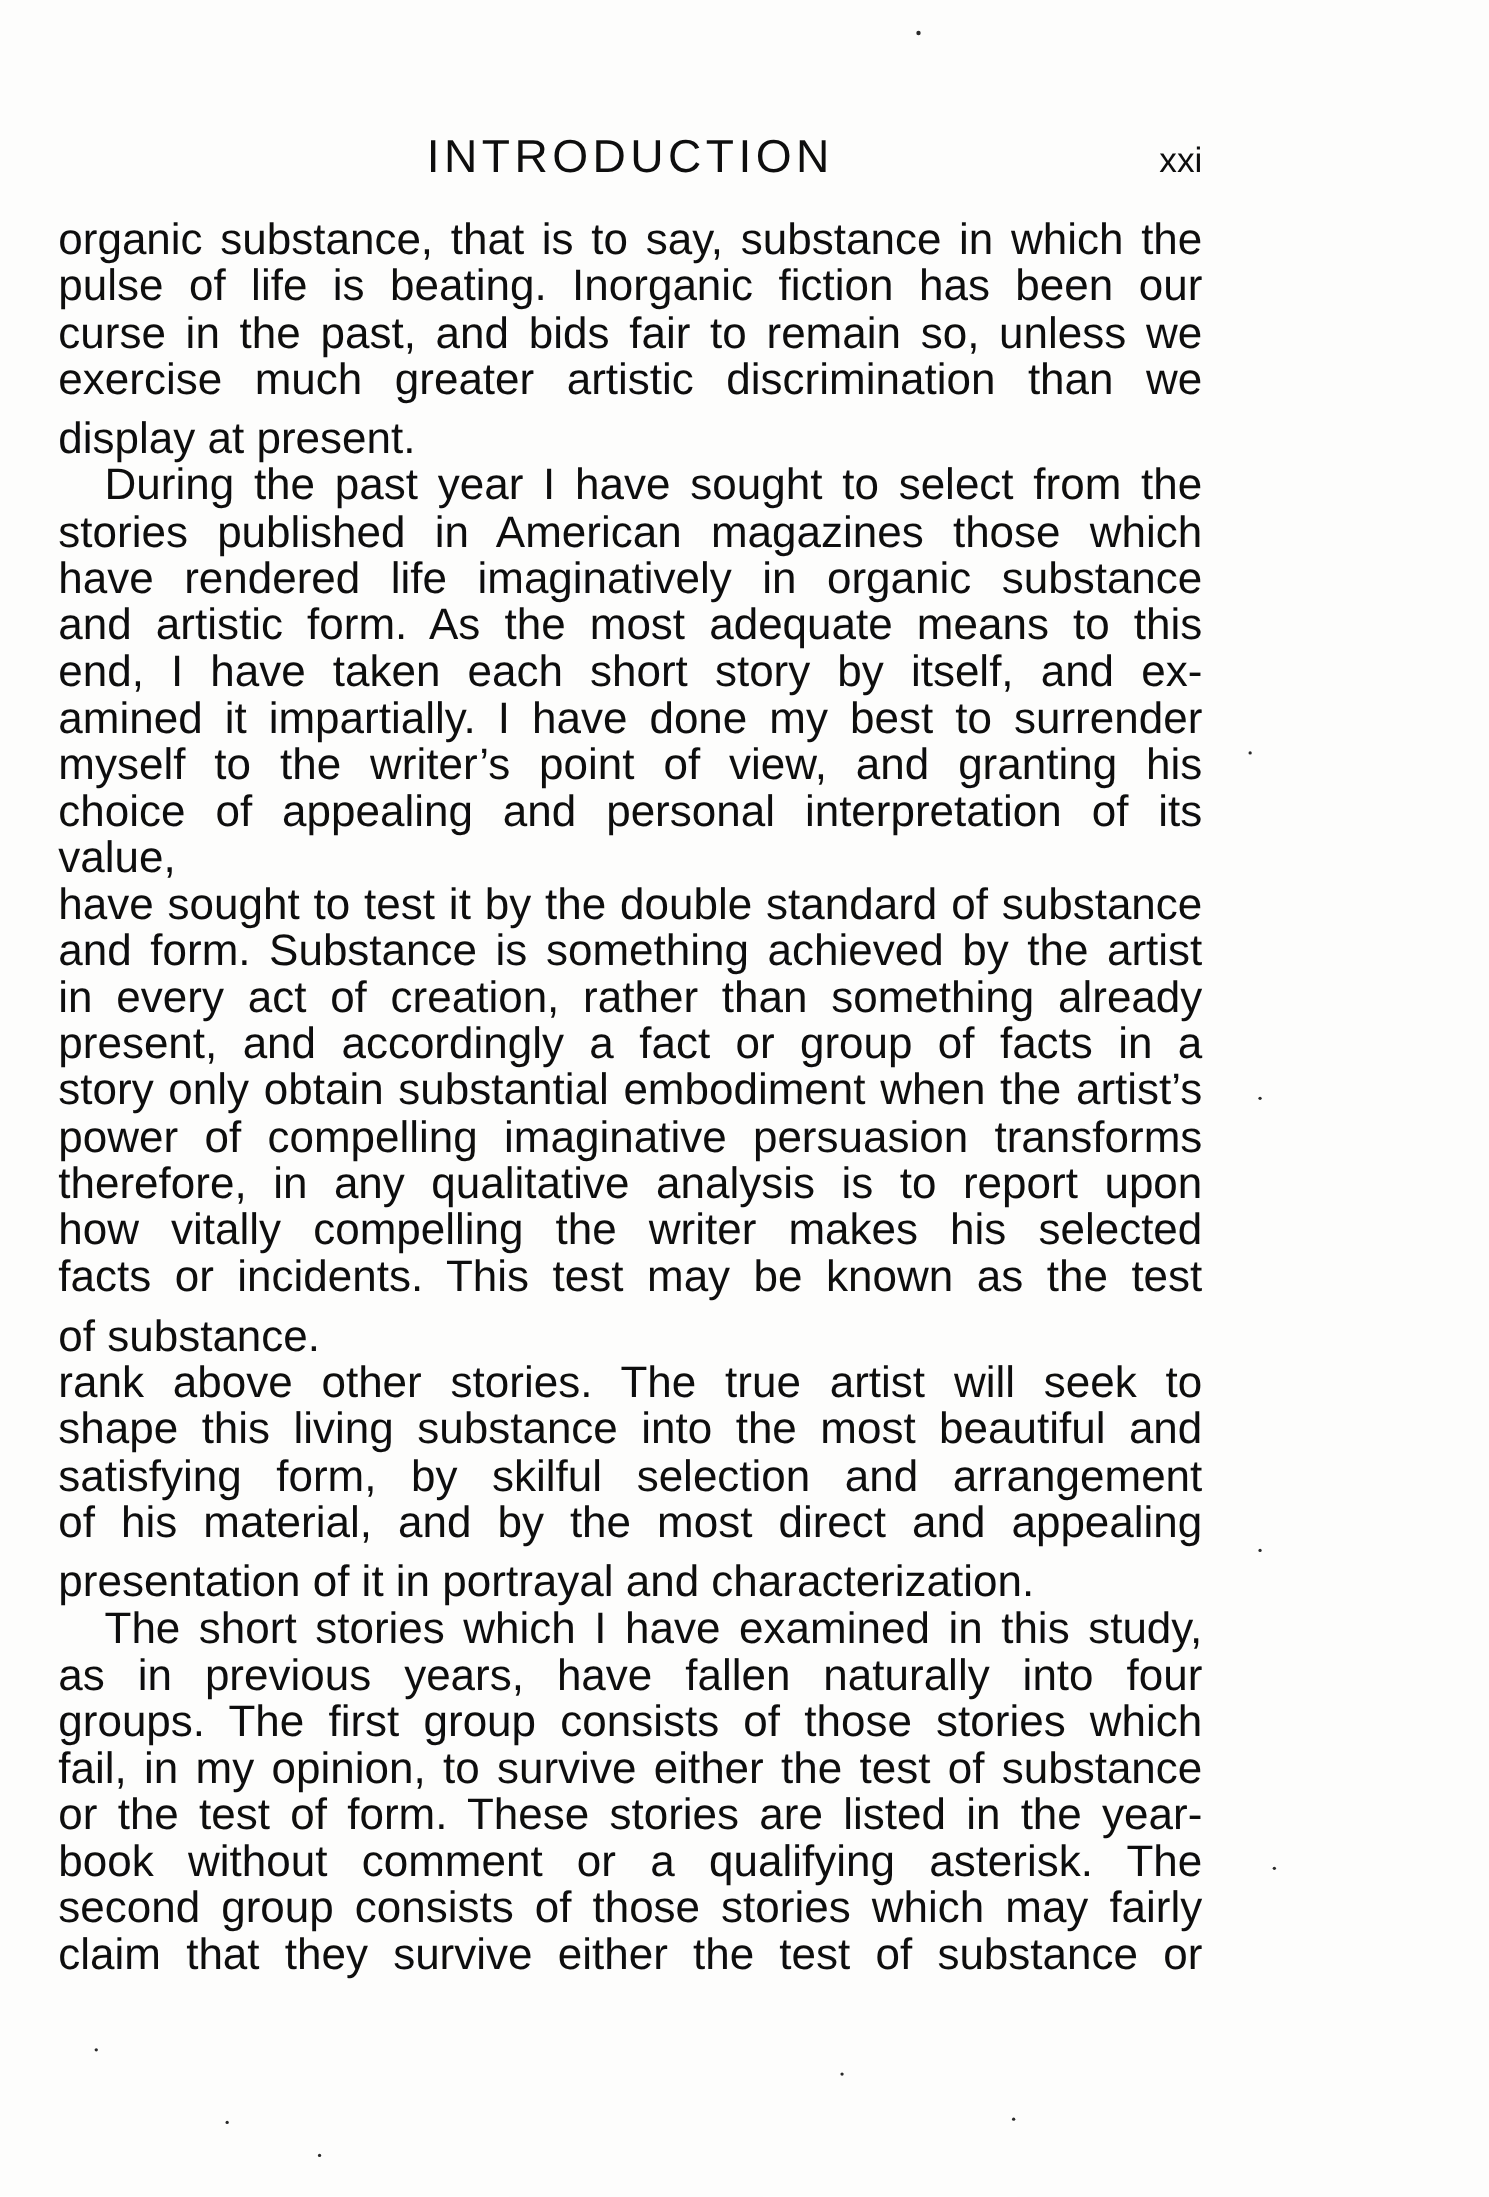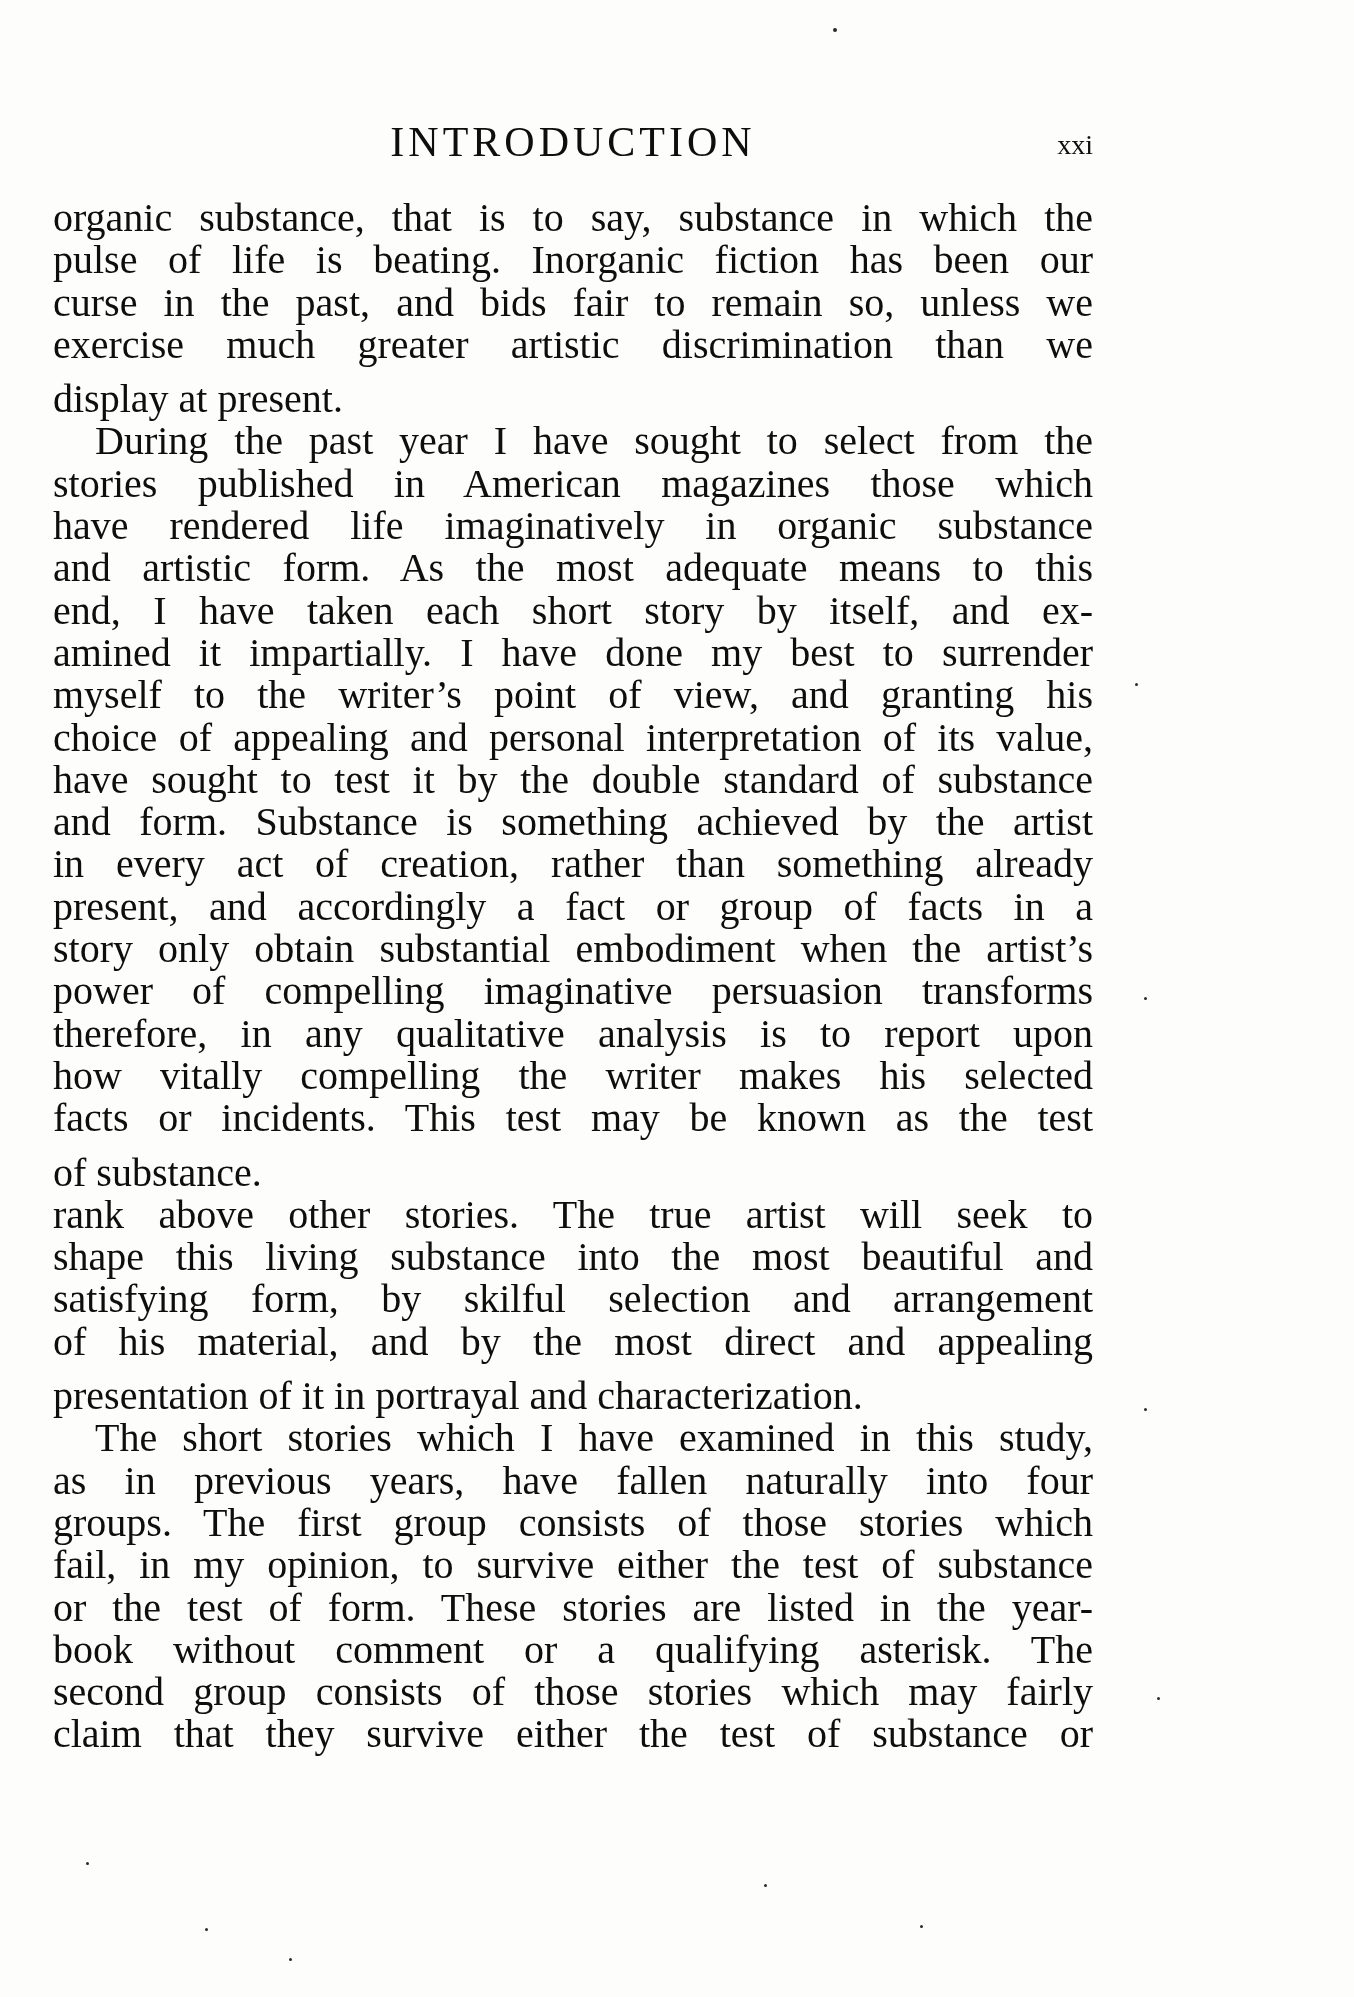--- a/index.html
+++ b/index.html
@@ -6,42 +6,42 @@
     margin: 0;
     padding: 0;
     background: #ffffff;
   }
   .page {
     position: relative;
     width: 1354px;
     height: 1997px;
     background: #fdfdfc;
     overflow: hidden;
-    font-family: Liberation Serif, serif;
+    font-family: Liberation Sans, sans-serif;
     color: #0e0e0e;
   }
   .header {
     position: absolute;
     left: 53px;
     top: 120px;
     width: 1040px;
     height: 50px;
   }
   .title {
     text-align: center;
     font-size: 42px;
     letter-spacing: 4px;
     line-height: 44px;
     color: #0e0e0e;
   }
   .folio {
     position: absolute;
     right: 0;
     top: 7px;
-    font-size: 28px;
+    font-size: 32px;
     line-height: 36px;
     color: #0e0e0e;
     text-align: right;
   }
   .body-text {
     position: absolute;
     left: 53px;
     top: 197px;
     width: 1040px;
     font-size: 40px;

